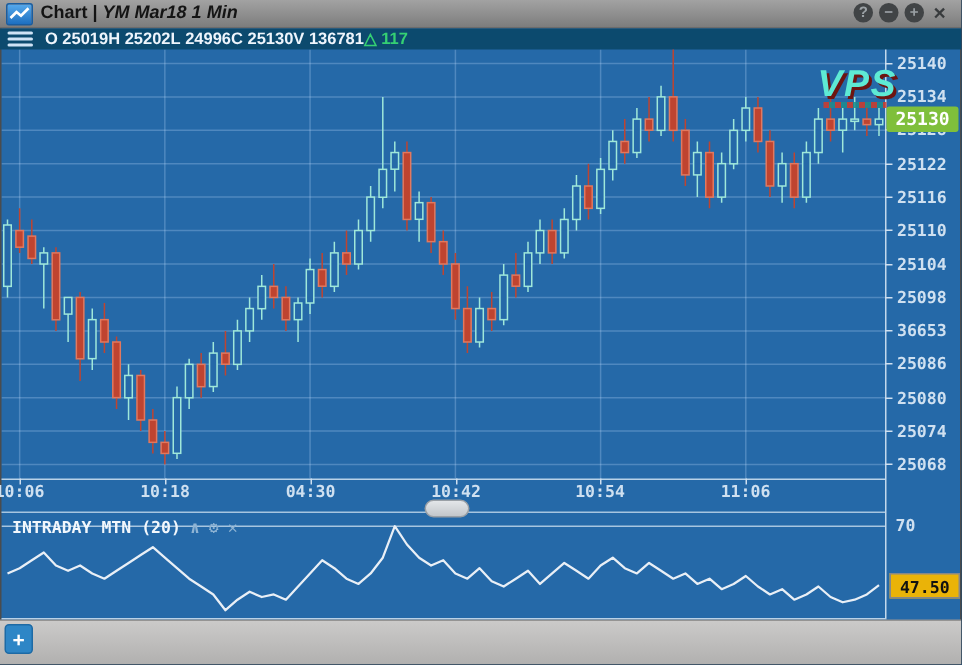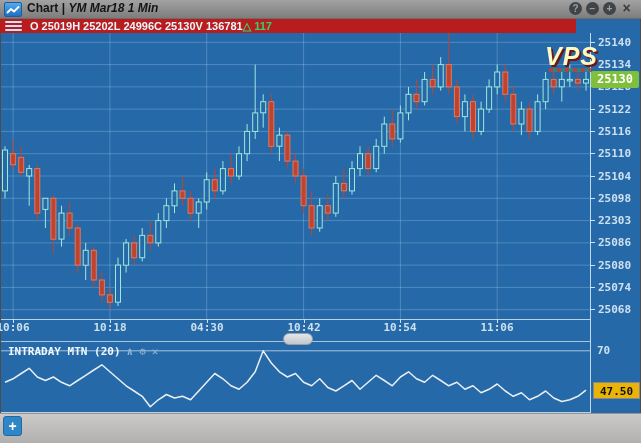--- a/index.html
+++ b/index.html
@@ -12,21 +12,21 @@
   #titlebar{position:absolute;left:0;top:0;width:641px;height:18px;
     background:linear-gradient(#a2a2a2,#7d7d7d);border-bottom:1px solid #6c6c6c;}
   #app-icon{position:absolute;left:4px;top:2px;width:16px;height:13px;border-radius:2px;
     background:linear-gradient(#56a9ec,#1d6fc0);border:1px solid #1a5da0;}
   #title-text{position:absolute;left:27px;top:1px;font-size:12px;font-weight:bold;color:#141414;white-space:nowrap;}
   #title-instrument{font-style:italic;}
   .winbtn{position:absolute;top:2px;width:13px;height:13px;border-radius:50%;
     background:#414446;color:#9ba1a5;font-size:10px;font-weight:bold;line-height:13px;text-align:center;cursor:default;}
   #btn-close{background:none;color:#383b3d;font-size:14px;line-height:12px;}
   
-  #ohlcbar{position:absolute;left:0;top:19px;width:576px;height:14px;background:#b91c1c;}
+  #ohlcbar{position:absolute;left:0;top:19px;width:641px;height:14px;background:#0c4a6e;}
   #menu-icon{position:absolute;left:5px;top:2px;width:17px;height:11px;}
   #menu-icon i{display:block;height:2px;margin-bottom:2px;background:#cfe3f5;border-radius:1px;}
   #ohlc-fields{position:absolute;left:30px;top:0;height:14px;line-height:14px;
     font-size:11px;font-weight:bold;color:#eef5fc;white-space:nowrap;}
   #ohlc-fields .lab{margin-right:3px;}
   #ohlc-fields .val{margin-right:0px;}
   #ohlc-change{color:#35d073;}
   
   #main-plot{position:absolute;left:1px;top:33px;}
   #indicator-plot{position:absolute;left:1px;top:342px;}
@@ -51,21 +51,21 @@
     line-height:17px;text-align:center;border:1px solid #888;box-sizing:border-box;}
   
   #ind-header{position:absolute;left:8px;top:345px;font-family:"DejaVu Sans Mono",monospace;
     font-size:11px;font-weight:bold;color:#f2f7fc;white-space:nowrap;}
   .ind-icon{display:inline-block;margin-left:6px;color:#8fb4d4;font-size:11px;font-weight:bold;cursor:default;}
   
   #scroll-thumb{position:absolute;left:283px;top:333px;width:30px;height:12px;border-radius:6px;
     background:linear-gradient(#e3e6e9,#c3c7cb);border:1px solid #9aa0a6;box-sizing:border-box;}
   
   #watermark{position:absolute;left:545px;top:42px;font-size:25px;font-weight:bold;font-style:italic;
-    color:#fef9c3;text-shadow:2px 2px 0 #6d1511;letter-spacing:1px;}
+    color:#5eead4;text-shadow:2px 2px 0 #6d1511;letter-spacing:1px;}
   #watermark-strip{position:absolute;left:549px;top:68px;width:42px;height:4px;opacity:.85;
     background:repeating-linear-gradient(90deg,#d23a2a 0 4px,#1c8d8d 4px 8px);}
   
   #tabbar{position:absolute;left:0;top:413px;width:641px;height:30px;
     background:linear-gradient(#cbcac9,#b1b0af);border-top:1px solid #959493;box-sizing:border-box;}
   #add-tab-button{position:absolute;left:3px;top:416px;width:19px;height:20px;background:#2e86c6;
     border:1px solid #1d6aa5;border-radius:3px;color:#fff;font-size:14px;font-weight:bold;
     line-height:18px;text-align:center;box-sizing:border-box;}
   #instrument-tab{position:absolute;left:22px;top:416px;height:21px;padding:0 9px;background:#f2f1ef;
     border:1px solid #5c5c5c;color:#111;font-family:"DejaVu Sans Mono",monospace;font-size:11px;
@@ -282,21 +282,21 @@
       <div class="price-tick-label" style="top: 103px;">25122</div>
       <div class="price-tick-dash" style="top: 131px;"></div>
       <div class="price-tick-label" style="top: 125px;">25116</div>
       <div class="price-tick-dash" style="top: 153px;"></div>
       <div class="price-tick-label" style="top: 147px;">25110</div>
       <div class="price-tick-dash" style="top: 176px;"></div>
       <div class="price-tick-label" style="top: 170px;">25104</div>
       <div class="price-tick-dash" style="top: 198px;"></div>
       <div class="price-tick-label" style="top: 192px;">25098</div>
       <div class="price-tick-dash" style="top: 220px;"></div>
-      <div class="price-tick-label" style="top: 214px;">22303</div>
+      <div class="price-tick-label" style="top: 214px;">36653</div>
       <div class="price-tick-dash" style="top: 242px;"></div>
       <div class="price-tick-label" style="top: 236px;">25086</div>
       <div class="price-tick-dash" style="top: 265px;"></div>
       <div class="price-tick-label" style="top: 259px;">25080</div>
       <div class="price-tick-dash" style="top: 287px;"></div>
       <div class="price-tick-label" style="top: 281px;">25074</div>
       <div class="price-tick-dash" style="top: 309px;"></div>
       <div class="price-tick-label" style="top: 303px;">25068</div>
     </div>
   <div id="time-axis">

